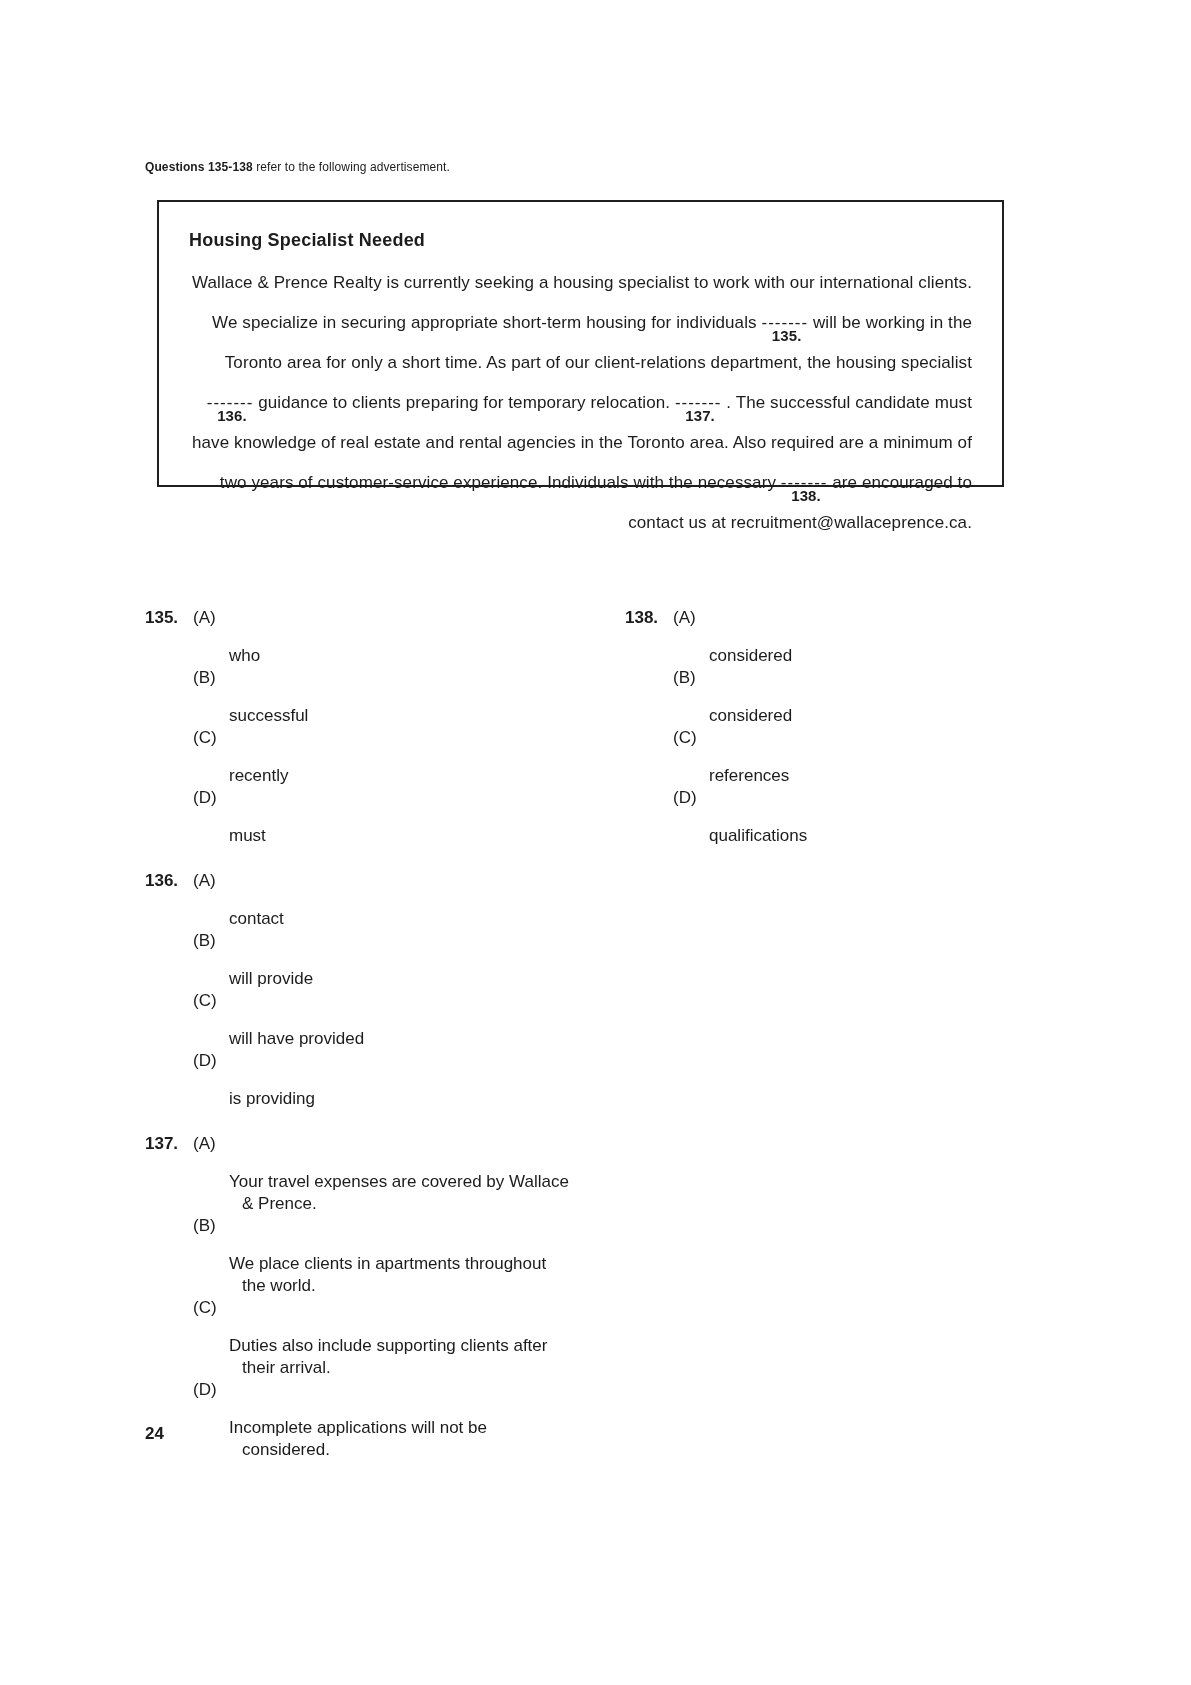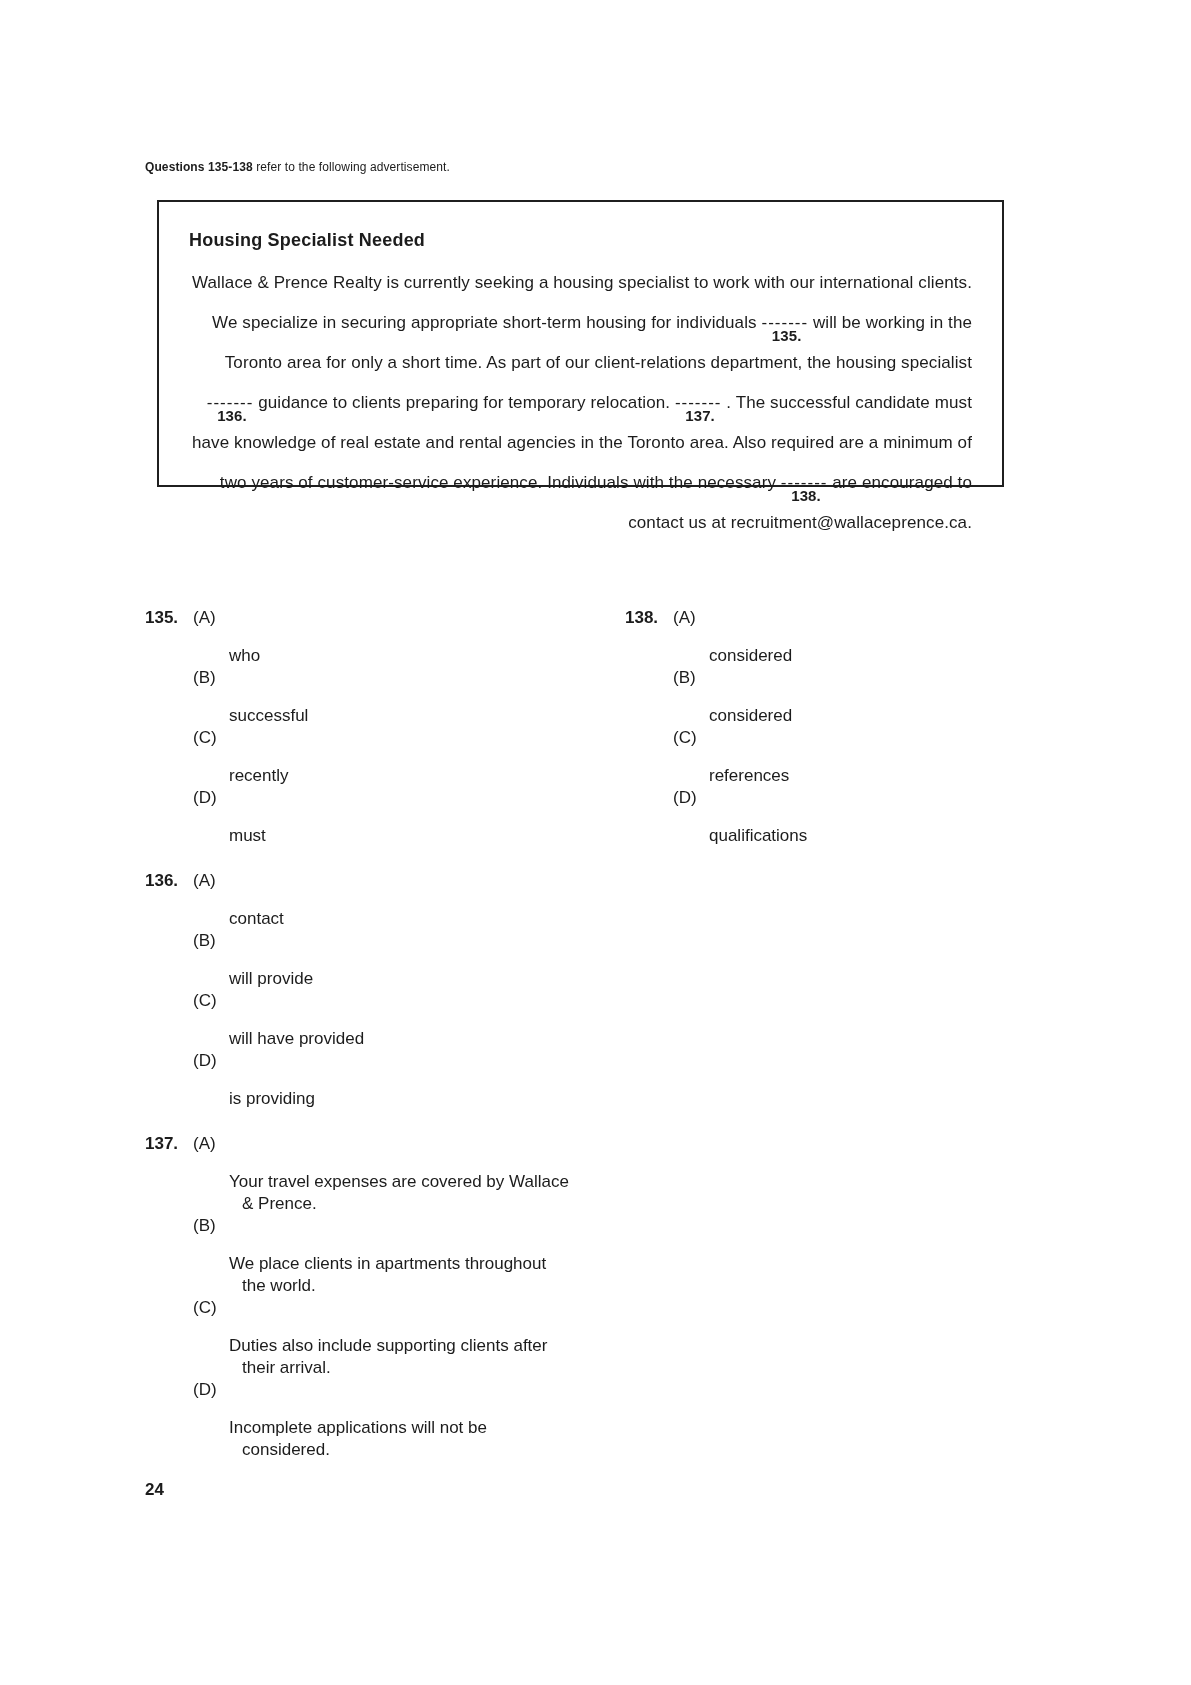--- a/index.html
+++ b/index.html
@@ -106,21 +106,21 @@
   .opt-text {
     max-width: 344px;
     padding-left: 13px;
     text-indent: -13px;
     margin-top: 38px;
   }
 
   .page-number {
     position: absolute;
     left: 145px;
-    top: 1480px;
+    top: 1424px;
     font-size: 17px;
     font-weight: bold;
   }
 </style>
 </head>
 <body>
 
 <div class="header"><span class="hdr-bold">Questions 135-138</span><span>  refer to the following advertisement.</span></div>
 
 <div class="ad-box">

